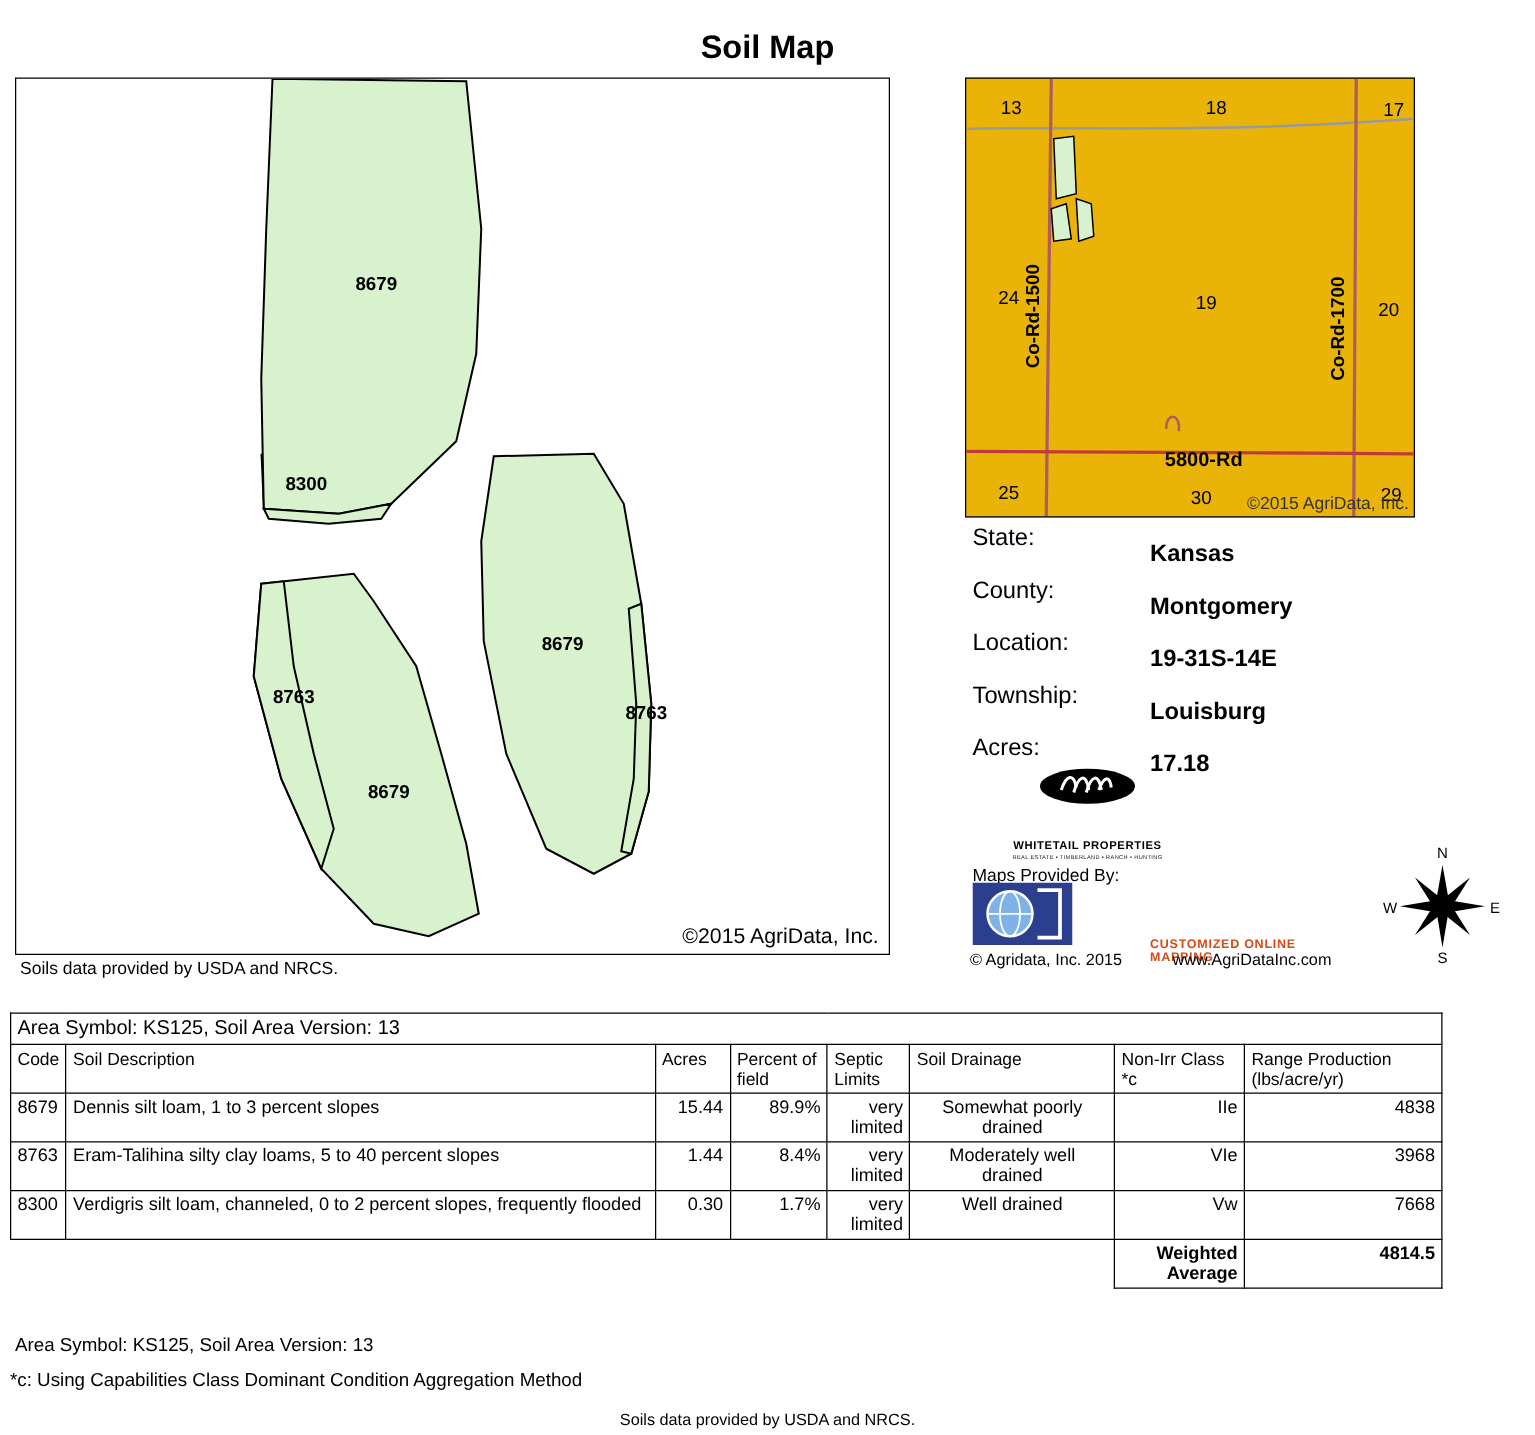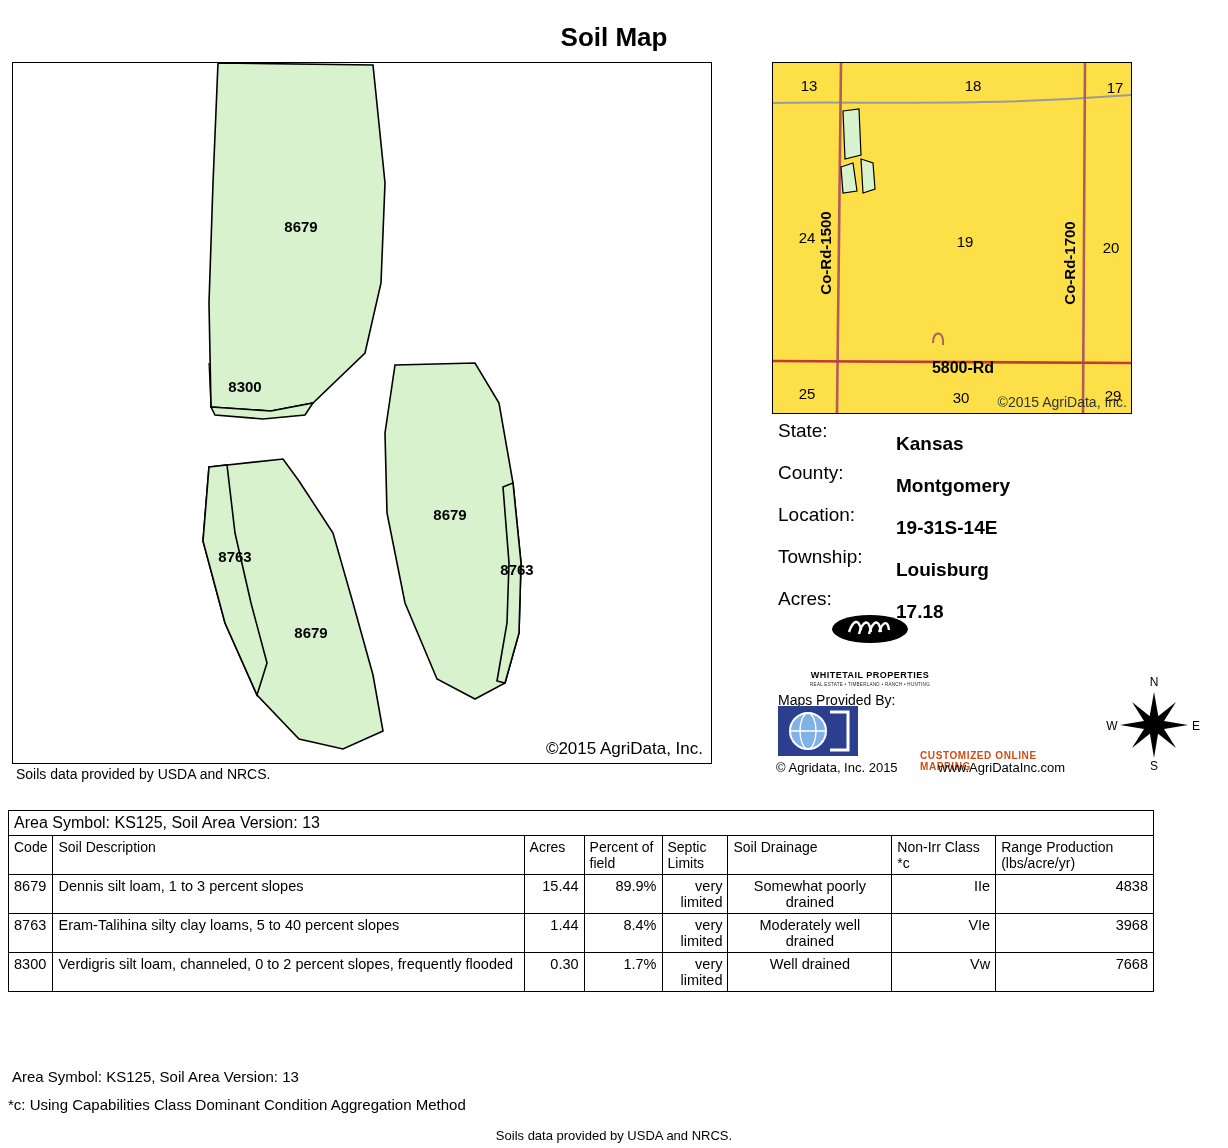--- a/index.html
+++ b/index.html
@@ -40,38 +40,38 @@
     position: absolute;
     left: 16px; top: 766px;
     font-size: 14px;
   }
   
   .locator-panel {
     position: absolute;
     left: 772px; top: 62px;
     width: 360px; height: 352px;
     border: 1px solid #000;
-    background: #fde047;
+    background: #eab308;
     overflow: hidden;
   }
   .locator-svg { display:block; width: 358px; height: 350px; }
   .locator-credit {
     position: absolute;
     right: 4px; bottom: 3px;
     font-size: 14px;
     color: #333;
   }
   
   .info {
     position: absolute;
     left: 778px; top: 420px;
     width: 360px;
     font-size: 19px;
   }
-  .info-row { display: flex; margin-bottom: 7px; }
+  .info-row { display: flex; margin-bottom: 7px; gap: 24px; }
   .info-label { width: 118px; }
   .info-value { font-weight: bold; margin-top: 13px; }
   
   .wtp-logo {
     position: absolute;
     left: 780px; top: 612px;
     width: 180px;
     text-align: center;
   }
   .wtp-name {
@@ -322,19 +322,24 @@
     <tr>
       <td>8300</td>
       <td>Verdigris silt loam, channeled, 0 to 2 percent slopes, frequently flooded</td>
       <td class="num">0.30</td>
       <td class="num">1.7%</td>
       <td class="num">very limited</td>
       <td class="ctr">Well drained</td>
       <td class="num">Vw</td>
       <td class="num">7668</td>
     </tr>
+    <tr>
+      <td class="blank-cell" colspan="6"></td>
+      <td class="wavg-label">Weighted Average</td>
+      <td class="wavg-val">4814.5</td>
+    </tr>
   </tbody>
     </table>
 </div>
 
 <div class="footer1">Area Symbol: KS125, Soil Area Version: 13</div>
 <div class="footer2">*c:  Using Capabilities Class Dominant Condition Aggregation Method</div>
 <div class="footer3">Soils data provided by USDA and NRCS.</div>
 
 </body></html>

